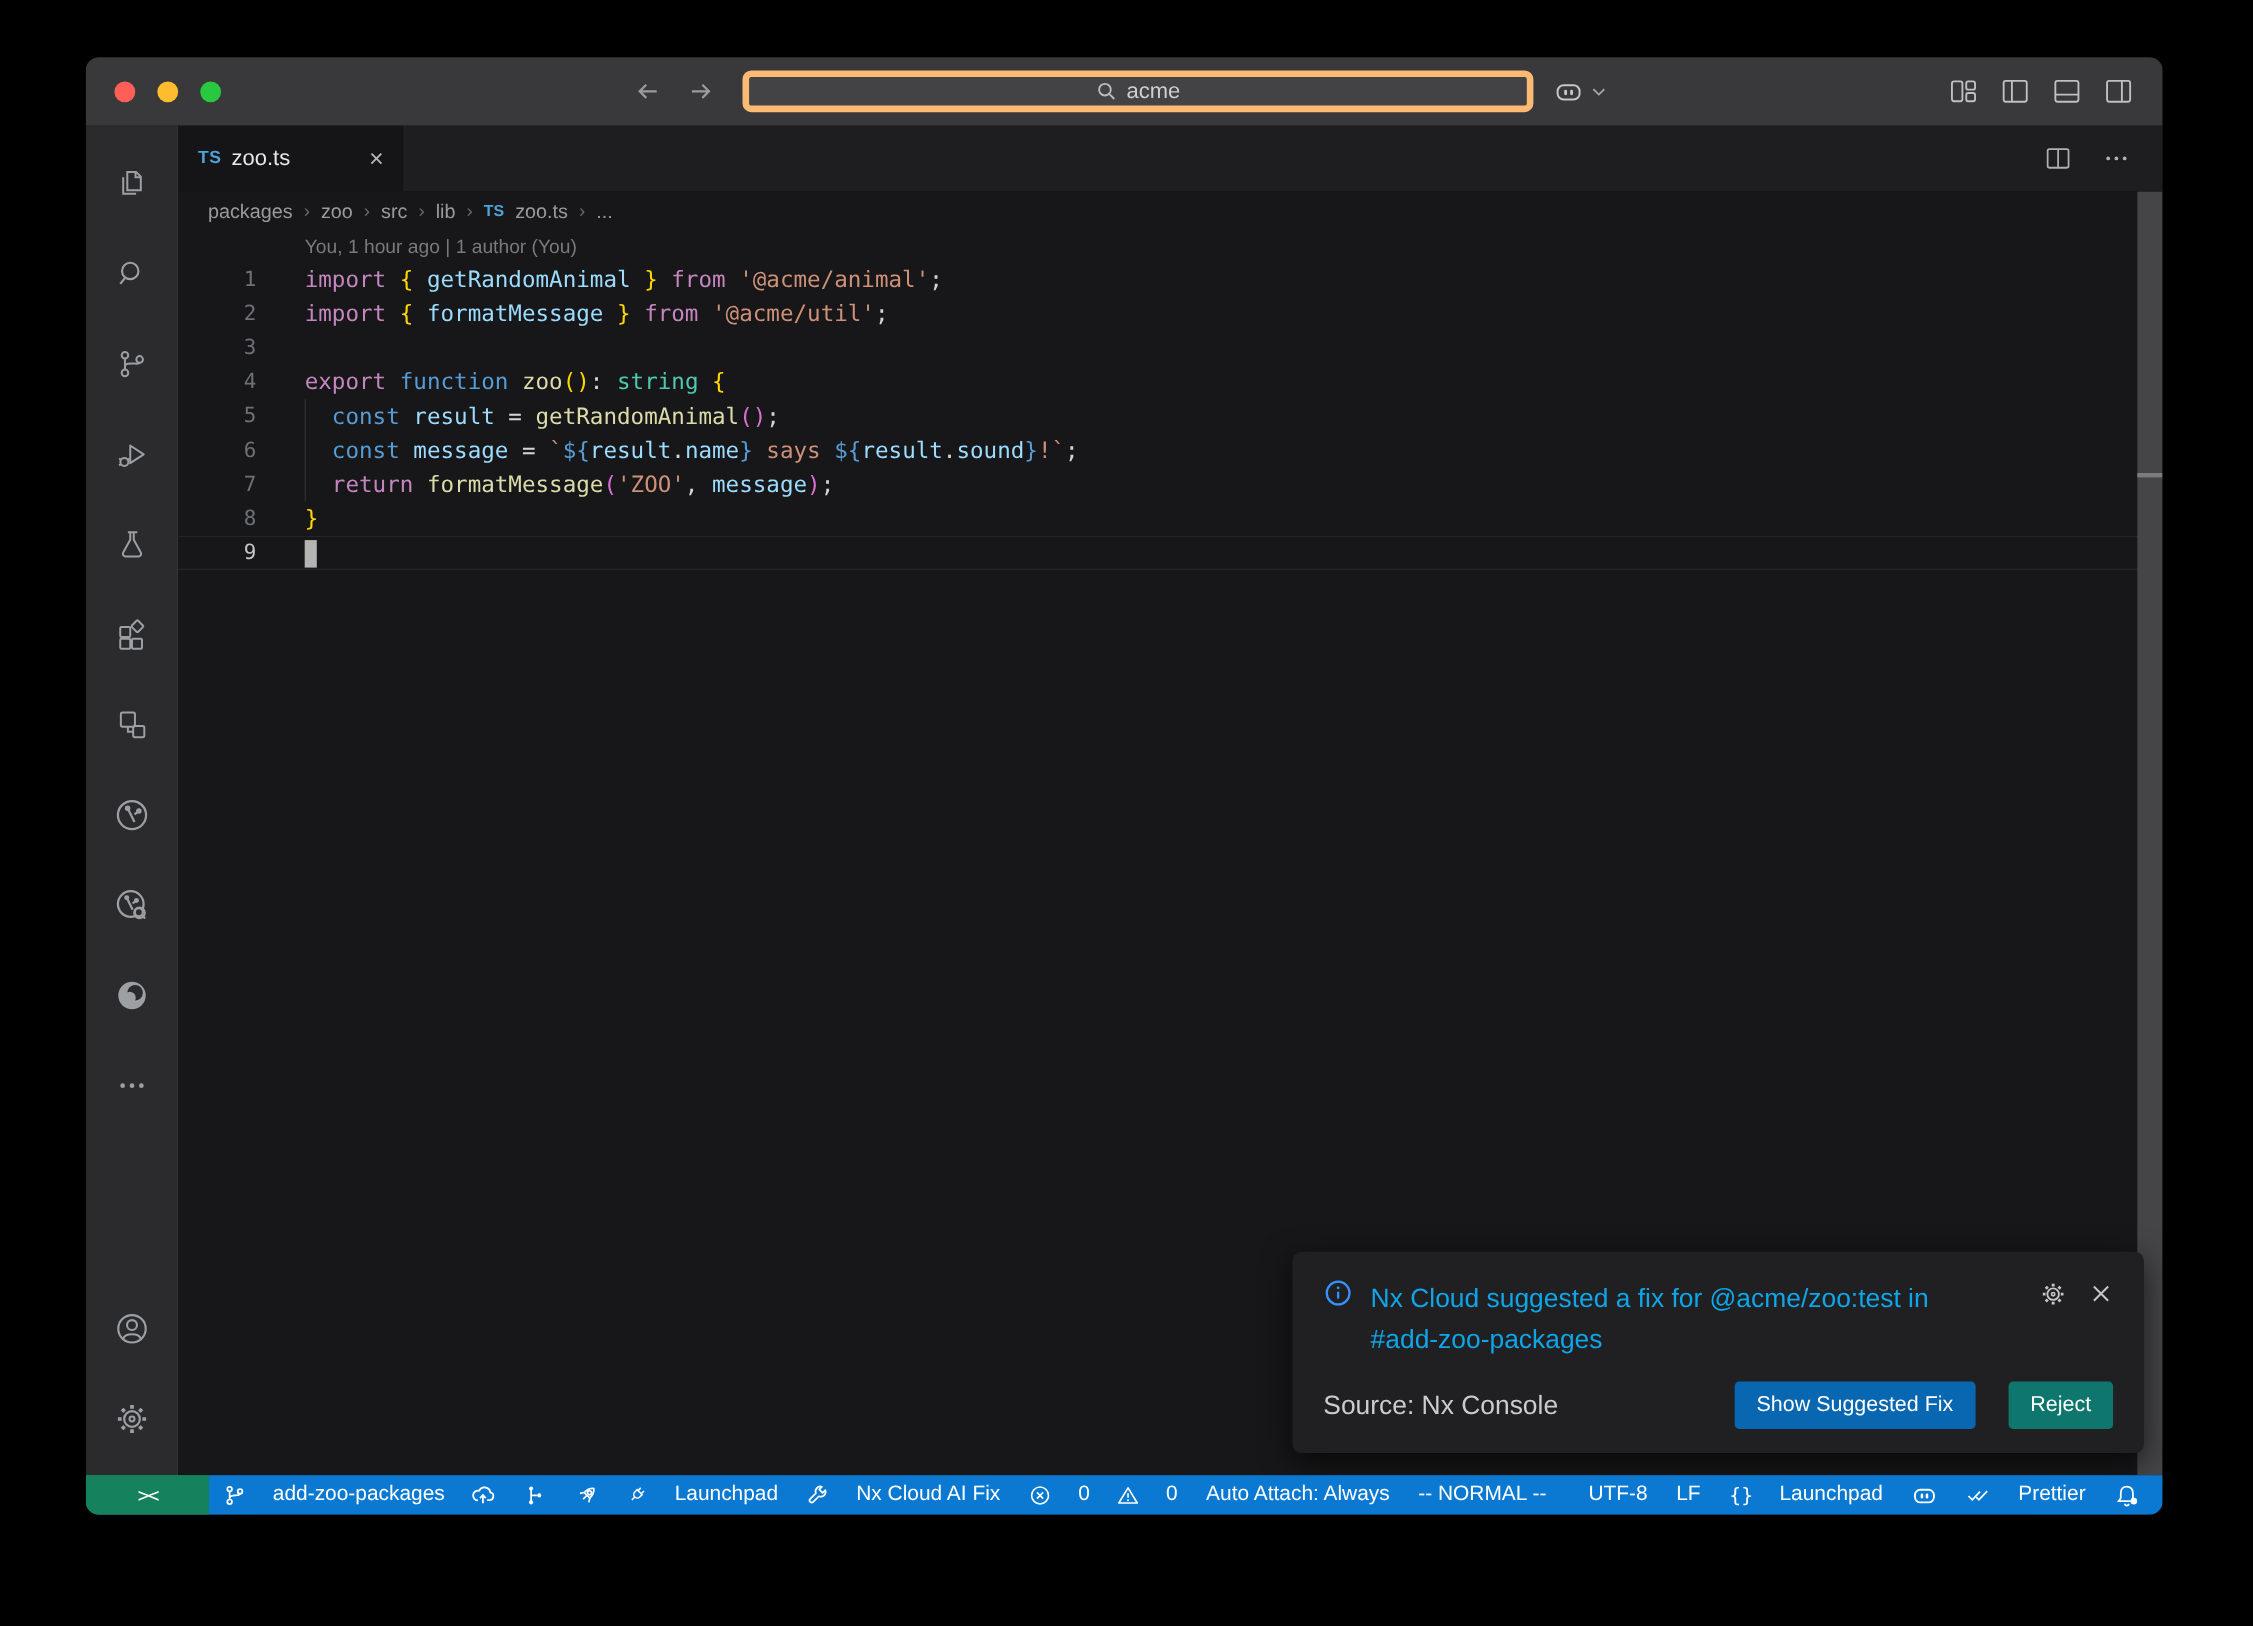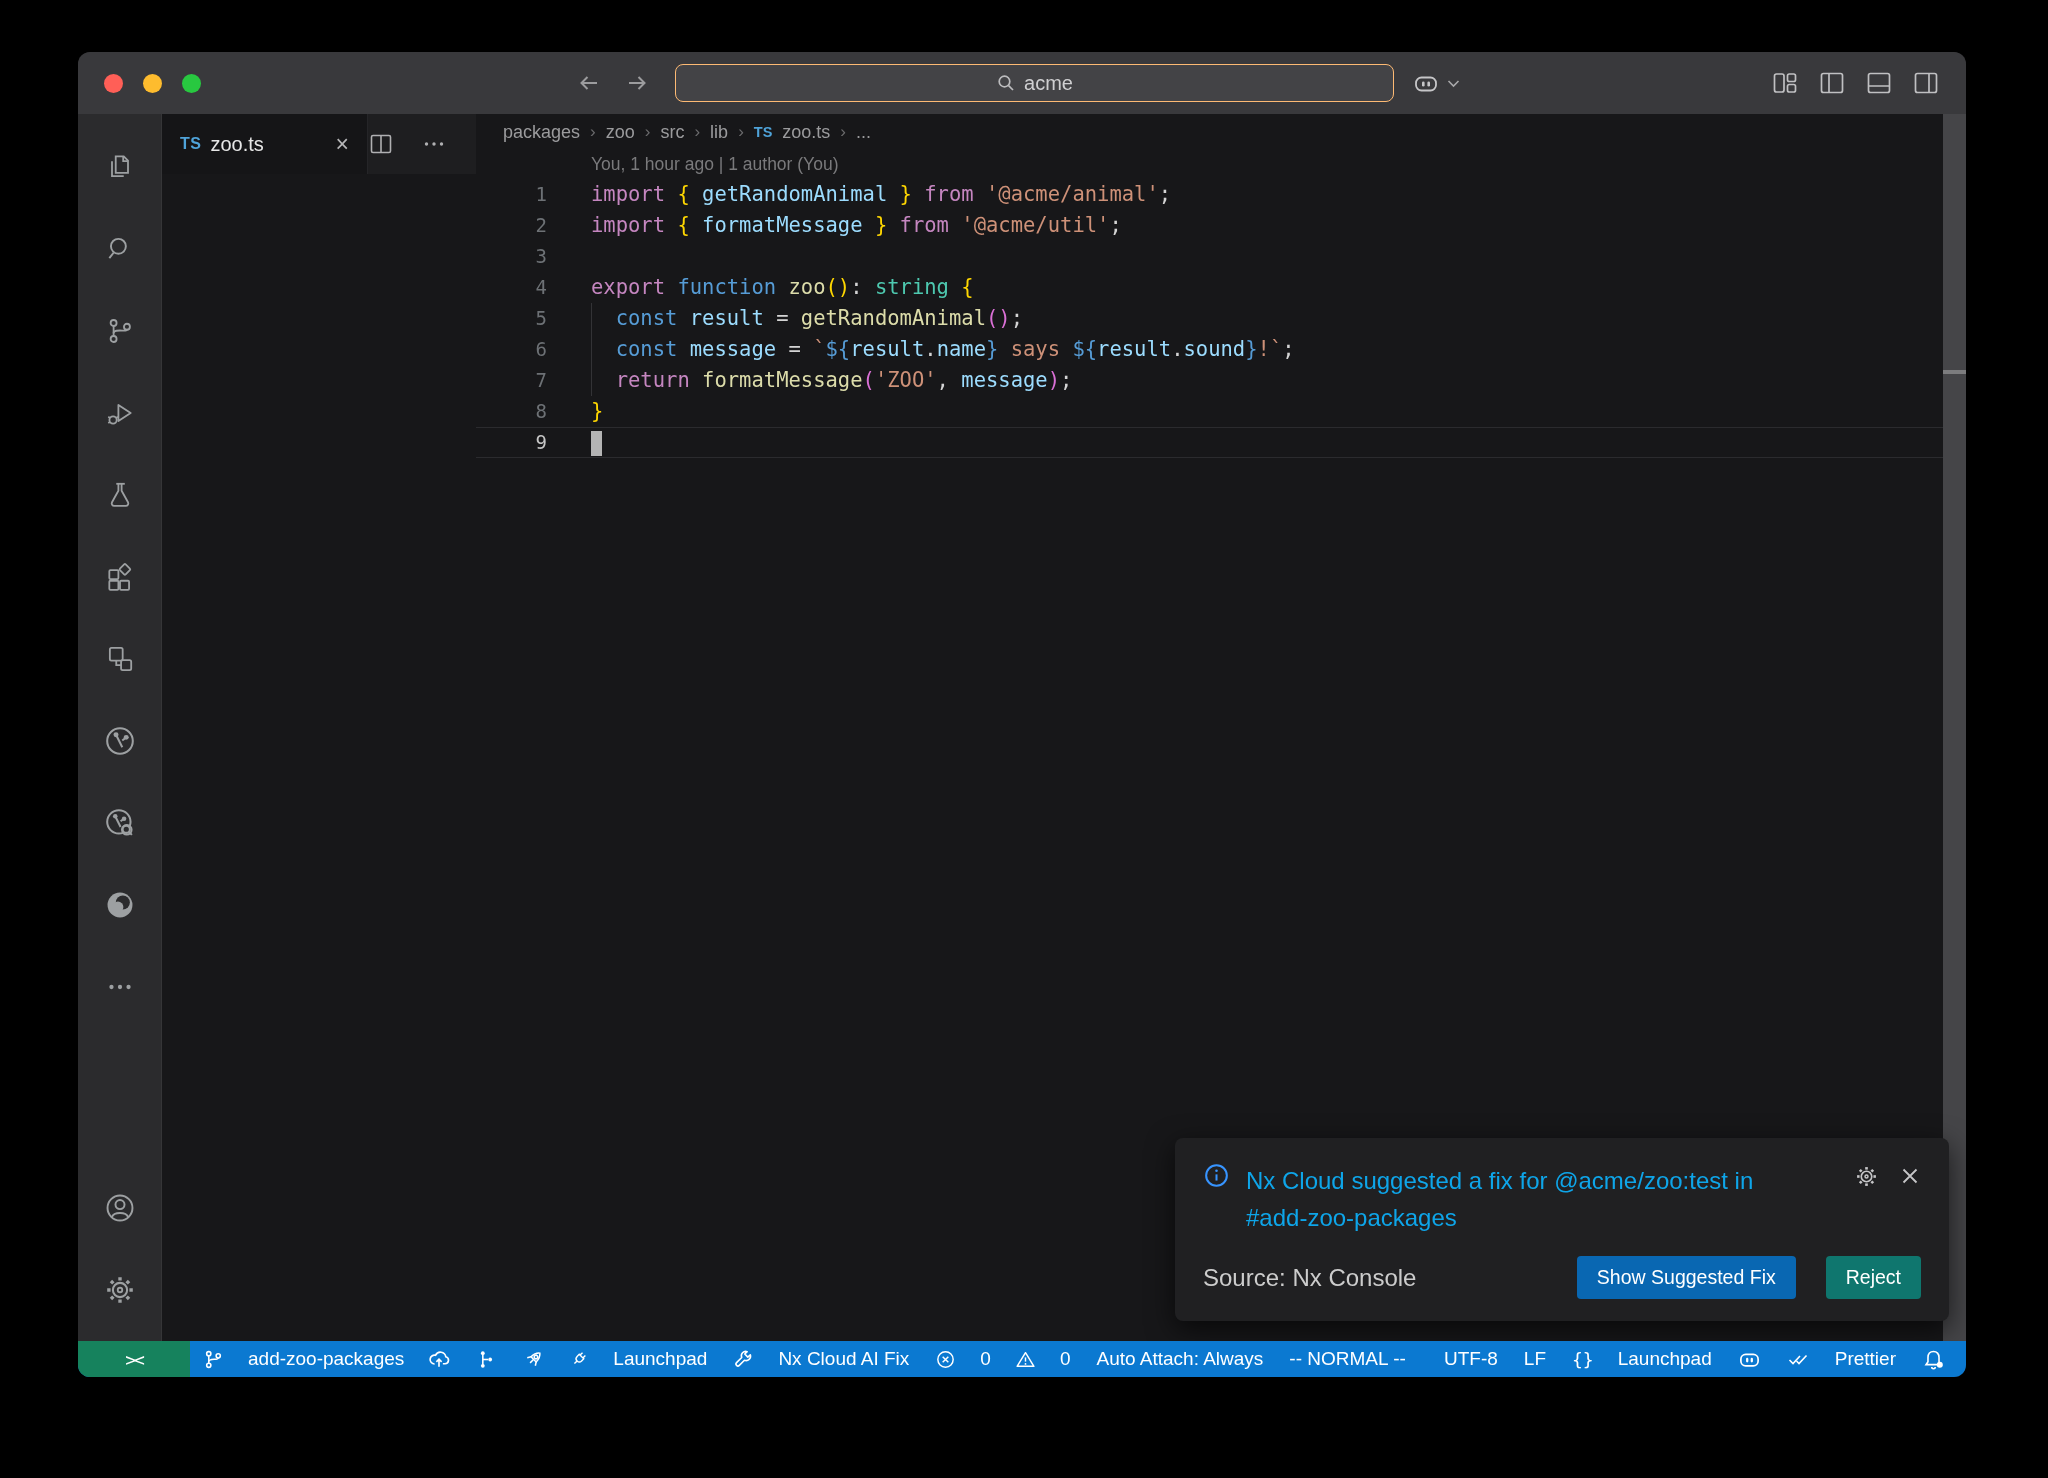--- a/index.html
+++ b/index.html
@@ -17,36 +17,36 @@
   }
   
   .titlebar { height:62px; flex:0 0 62px; background:#39393c; position:relative; }
   .traffic { position:absolute; left:26px; top:0; height:62px; display:flex; align-items:center; gap:20px; }
   .tl { width:19px; height:19px; border-radius:50%; display:inline-block; }
   .tl.red{ background:var(--traffic-red);} .tl.yellow{ background:var(--traffic-yellow);} .tl.green{ background:var(--traffic-green);}
   .nav-arrows { position:absolute; left:498px; top:0; height:62px; display:flex; align-items:center; gap:22px; color:#9c9c9e; }
   .nav-btn { width:26px; height:26px; display:flex; align-items:center; justify-content:center; }
   .searchbox {
     position:absolute; left:597px; top:12px; width:719px; height:38px;
-    background:#434346; border:1px solid #fdba74; border-radius:8px;
+    background:#434346; border:6px solid #fdba74; border-radius:8px;
     display:flex; align-items:center; justify-content:center; gap:8px;
     color:#cfcfd1; font-size:20px;
   }
   .copilot-tb { position:absolute; left:1334px; top:0; height:62px; display:flex; align-items:center; gap:7px; color:#c2c2c4; }
   .layout-icons { position:absolute; right:26px; top:0; height:62px; display:flex; align-items:center; gap:19px; }
   .icon-btn { display:flex; align-items:center; justify-content:center; }
   
   .main { flex:1; display:flex; min-height:0; }
   .activitybar {
     width:84px; flex:0 0 84px; background:#2b2b2d; border-right:1px solid rgba(255,255,255,0.05);
     display:flex; flex-direction:column; align-items:center; padding-top:12px;
   }
   .ab-item { width:84px; height:82px; display:flex; align-items:center; justify-content:center; }
   .ab-bottom { margin-top:auto; padding-bottom:10px; width:100%; }
-  .editor-col { flex:1; display:flex; flex-direction:row; min-width:0; }
+  .editor-col { flex:1; display:flex; flex-direction:column; min-width:0; }
   
   .tabbar { height:60px; flex:0 0 60px; background:#1e1e20; display:flex; align-items:stretch; }
   .tab {
     width:206px; background:#151517; display:flex; align-items:center;
     padding:0 18px; gap:9px; border-right:1px solid #252528;
   }
   .ts-badge { color:var(--ts-icon-blue); font-size:16px; font-weight:bold; letter-spacing:0.5px; }
   .tab-label { color:#e7e7e7; font-size:20px; }
   .tab-close { margin-left:auto; color:#b6b6b8; font-size:23px; line-height:1; }
   .tab-actions { margin-left:auto; display:flex; align-items:center; gap:28px; padding-right:30px; color:#b0b0b2; }

